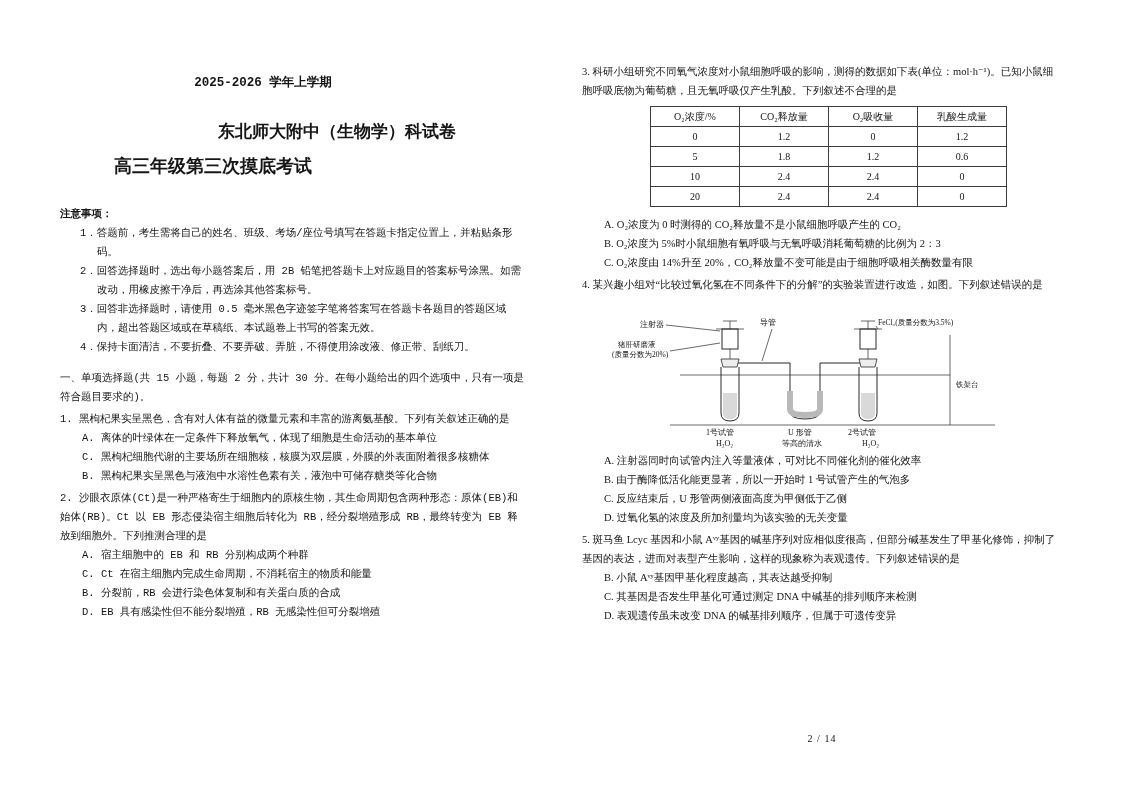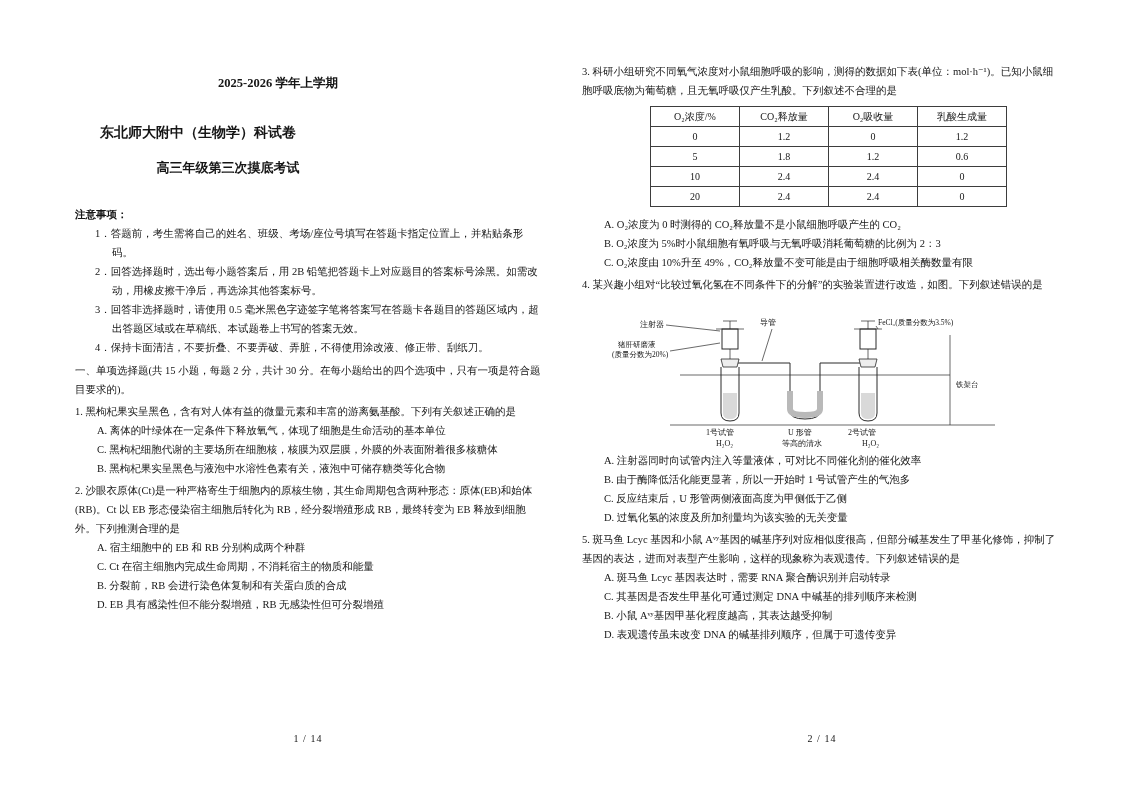--- a/index.html
+++ b/index.html
@@ -5,29 +5,29 @@
   * { margin:0; padding:0; box-sizing:border-box; }
   html,body { width:1123px; height:794px; }
   body {
     background:#ffffff;
     position:relative;
     overflow:hidden;
     font-family:"Liberation Serif","DejaVu Serif",serif;
     color:#161616;
   }
   .page { position:absolute; top:0; height:794px; font-size:10.5px; line-height:19px; }
-  .page-1 { left:75px; width:466px; }
+  .page-1 { left:60px; width:466px;font-family:Liberation Mono, monospace; }
   .page-2 { left:582px; width:480px; }
 
   .doc-title { margin-top:74px; margin-right:60px; text-align:center; font-weight:700; font-size:12.5px; }
-  .school-row { display:flex; justify-content:flex-start; margin-top:30px; font-weight:700; font-size:14px; padding:0 70px 0 25px; }
-  .exam-title { margin-top:16px; margin-right:160px; text-align:center; font-weight:700; font-size:13px; }
+  .school-row { display:flex; justify-content:flex-end; margin-top:30px; font-weight:700; font-size:17px; padding:0 70px 0 25px; }
+  .exam-title { margin-top:16px; margin-right:160px; text-align:center; font-weight:700; font-size:18px; }
   .notice-heading { margin-top:28px; font-weight:700; }
   .notice { padding-left:37px; text-indent:-17px; }
-  .section-heading { margin-top:4px; }
+  .section-heading { margin-top:12px; }
   .stem { margin-top:3px; }
   .opt { text-indent:22px; }
   .page-footer { position:absolute; bottom:46px; left:0; width:100%; text-align:center; font-size:10px; letter-spacing:1px; }
 
   .q3 { margin-top:62px; }
   table.data { border-collapse:collapse; margin:6px 0 8px 68px; }
   table.data th, table.data td {
     border:1px solid #3d3d3d; width:89px; height:19px; text-align:center;
     font-weight:400; font-size:10px; padding:0 14px;
   }
@@ -63,21 +63,20 @@
   <div class="opt">A. 离体的叶绿体在一定条件下释放氧气，体现了细胞是生命活动的基本单位</div>
   <div class="opt">C. 黑枸杞细胞代谢的主要场所在细胞核，核膜为双层膜，外膜的外表面附着很多核糖体</div>
   <div class="opt">B. 黑枸杞果实呈黑色与液泡中水溶性色素有关，液泡中可储存糖类等化合物</div>
 
   <div class="stem">2. 沙眼衣原体(Ct)是一种严格寄生于细胞内的原核生物，其生命周期包含两种形态：原体(EB)和始体(RB)。Ct 以 EB 形态侵染宿主细胞后转化为 RB，经分裂增殖形成 RB，最终转变为 EB 释放到细胞外。下列推测合理的是</div>
   <div class="opt">A. 宿主细胞中的 EB 和 RB 分别构成两个种群</div>
   <div class="opt">C. Ct 在宿主细胞内完成生命周期，不消耗宿主的物质和能量</div>
   <div class="opt">B. 分裂前，RB 会进行染色体复制和有关蛋白质的合成</div>
   <div class="opt">D. EB 具有感染性但不能分裂增殖，RB 无感染性但可分裂增殖</div>
 
-  <div class="page-footer">1 / 14</div>
 </div>
 
 <div class="page page-2">
   <div class="stem q3">3. 科研小组研究不同氧气浓度对小鼠细胞呼吸的影响，测得的数据如下表(单位：mol·h⁻¹)。已知小鼠细胞呼吸底物为葡萄糖，且无氧呼吸仅产生乳酸。下列叙述不合理的是</div>
 
   <table class="data">
     <thead>
       <tr>
         <th>O₂浓度/%</th>
         <th>CO₂释放量</th>
@@ -108,21 +107,21 @@
         <td>20</td>
         <td>2.4</td>
         <td>2.4</td>
         <td>0</td>
       </tr>
     </tbody>
   </table>
 
   <div class="opt">A. O₂浓度为 0 时测得的 CO₂释放量不是小鼠细胞呼吸产生的 CO₂</div>
   <div class="opt">B. O₂浓度为 5%时小鼠细胞有氧呼吸与无氧呼吸消耗葡萄糖的比例为 2：3</div>
-  <div class="opt">C. O₂浓度由 10%升至 49%，CO₂释放量不变可能是由于细胞呼吸相关酶数量有限</div>
+  <div class="opt">C. O₂浓度由 14%升至 20%，CO₂释放量不变可能是由于细胞呼吸相关酶数量有限</div>
 
   <div class="stem">4. 某兴趣小组对“比较过氧化氢在不同条件下的分解”的实验装置进行改造，如图。下列叙述错误的是</div>
 
   <div class="diagram">
     <svg width="390" height="136" viewBox="0 0 390 136">
 
       <line class="thin" x1="70" y1="62" x2="340" y2="62"></line>
       <line class="thin" x1="340" y1="22" x2="340" y2="112"></line>
       <line class="thin" x1="60" y1="112" x2="385" y2="112"></line>
 
@@ -168,19 +167,18 @@
       <text x="172" y="133">等高的清水</text>
     </svg>
   </div>
 
   <div class="opt">A. 注射器同时向试管内注入等量液体，可对比不同催化剂的催化效率</div>
   <div class="opt">B. 由于酶降低活化能更显著，所以一开始时 1 号试管产生的气泡多</div>
   <div class="opt">C. 反应结束后，U 形管两侧液面高度为甲侧低于乙侧</div>
   <div class="opt">D. 过氧化氢的浓度及所加剂量均为该实验的无关变量</div>
 
   <div class="stem">5. 斑马鱼 Lcyc 基因和小鼠 Aᵛʸ基因的碱基序列对应相似度很高，但部分碱基发生了甲基化修饰，抑制了基因的表达，进而对表型产生影响，这样的现象称为表观遗传。下列叙述错误的是</div>
-  <div class="opt">A. 斑马鱼 Lcyc 基因表达时，需要 RNA 聚合酶识别并启动转录</div>
+  <div class="opt">B. 小鼠 Aᵛʸ基因甲基化程度越高，其表达越受抑制</div>
   <div class="opt">C. 其基因是否发生甲基化可通过测定 DNA 中碱基的排列顺序来检测</div>
-  <div class="opt">B. 小鼠 Aᵛʸ基因甲基化程度越高，其表达越受抑制</div>
   <div class="opt">D. 表观遗传虽未改变 DNA 的碱基排列顺序，但属于可遗传变异</div>
 
   <div class="page-footer">2 / 14</div>
 </div>
 
 </body></html>

